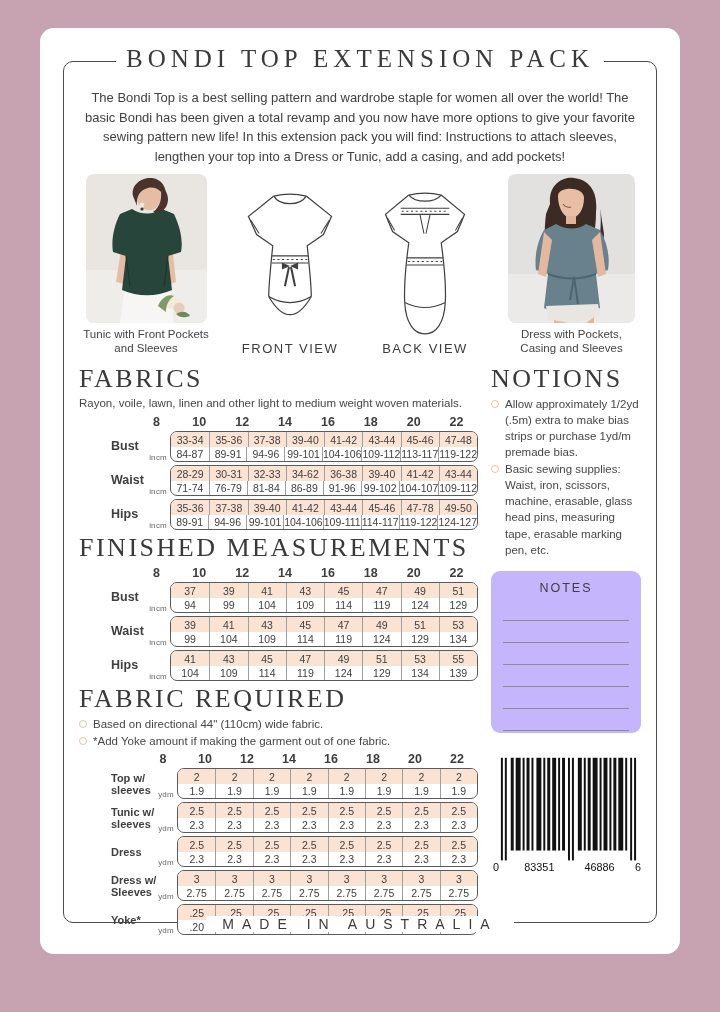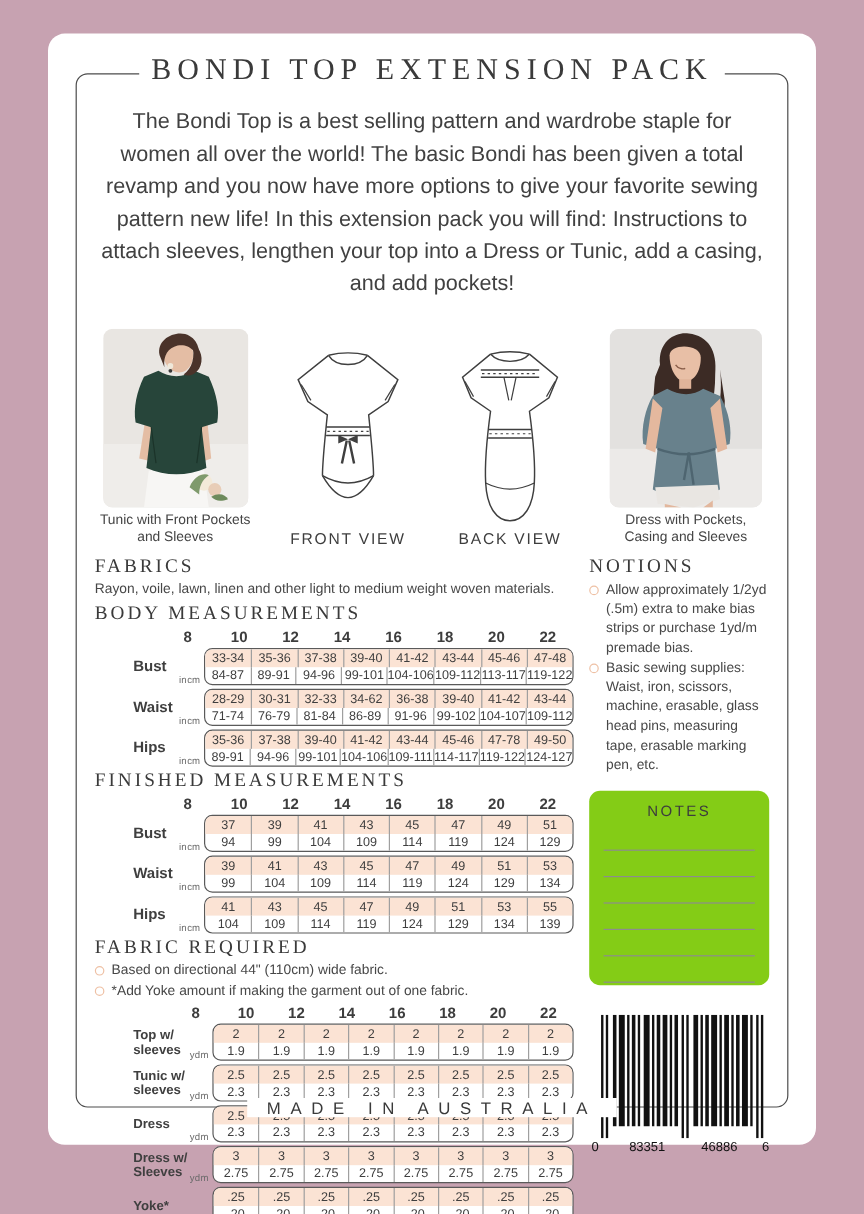--- a/index.html
+++ b/index.html
@@ -23,36 +23,36 @@
     font-family:"Liberation Serif",serif;font-size:25px;letter-spacing:5px;
     color:#3a3a3a;white-space:nowrap;
   }
   .madein-wrap{position:absolute;bottom:-11px;left:0;width:100%;text-align:center;}
   .madein-wrap span{
     background:#ffffff;padding:0 16px;font-size:14px;letter-spacing:8px;color:#3a3a3a;
     white-space:nowrap;
   }
   .inner{padding:22px 15px 0 15px;}
   .intro{
-    font-size:18px;line-height:1.5;text-align:center;margin:4px 2px 24px 2px;color:#414141;
+    font-size:13px;line-height:1.5;text-align:center;margin:4px 2px 8px 2px;color:#414141;
   }
   
   .views{display:flex;justify-content:space-between;margin:2px 2px 8px 2px;}
   .view-cell{display:flex;flex-direction:column;align-items:center;}
   .photo{border-radius:8px;overflow:hidden;display:block;}
   .caption{font-size:11.5px;line-height:1.25;text-align:center;margin-top:4px;color:#444;}
   .view-label{font-size:13px;letter-spacing:1.5px;text-align:center;margin-top:2px;color:#3d3d3d;}
   .drawing-cell{justify-content:flex-end;}
   
   .cols{display:flex;gap:13px;margin-top:2px;}
   .main-col{flex:1;min-width:0;}
   .side-col{width:150px;flex:none;}
   h2.sect{
     font-family:"Liberation Serif",serif;font-weight:normal;
-    font-size:16px;letter-spacing:2.5px;color:#3a3a3a;margin:0 0 2px 0;
+    font-size:26px;letter-spacing:2.5px;color:#3a3a3a;margin:0 0 2px 0;
   }
   .sect-gap{margin-top:10px;}
   .plain-text{font-size:11.5px;line-height:1.35;color:#474747;margin:0 0 4px 0;}
   .bullet{display:flex;gap:6px;font-size:11.5px;line-height:1.4;color:#474747;margin:1px 0;}
   .ring{flex:none;width:6px;height:6px;border:1.5px solid #eec0a4;border-radius:50%;margin-top:4px;}
   
   .sizes-row{display:flex;margin:3px 0 2px 0;}
   .sizes-grid{flex:1;display:grid;grid-template-columns:repeat(8,1fr);}
   .sizes-grid span{text-align:center;font-size:12.5px;font-weight:bold;color:#3d3d3d;}
   .mgroup{display:flex;align-items:stretch;margin-bottom:3px;margin-left:32px;}
@@ -64,21 +64,21 @@
   .mrow span{text-align:center;font-size:10.5px;padding:1.5px 0 1px 0;border-left:1px solid #9f9f9f;color:#3f3f3f;white-space:nowrap;}
   .mrow span:first-child{border-left:none;}
   .t-body .mlabel{width:38px;}
   .t-body .munits{width:18px;}
   .t-body .label-spacer{width:56px;}
   .t-fabric .mlabel{width:47px;font-size:11px;}
   .t-fabric .munits{width:16px;}
   .t-fabric .label-spacer{width:63px;}
   
   .notes-box{
-    background:#84cc16;border-radius:9px;margin-top:13px;padding:10px 12px 14px 12px;height:138px;
+    background:#c4b5fd;border-radius:9px;margin-top:13px;padding:10px 12px 14px 12px;height:138px;
   }
   .notes-title{text-align:center;font-size:12.5px;letter-spacing:2px;color:#3d3d3d;margin-bottom:4px;}
   .note-line{border-bottom:1px solid #8d8d8d;height:21px;}
   
   .barcode{margin-top:24px;padding-left:2px;}
 </style>
 </head>
 <body>
 
 <div class="page">
@@ -198,21 +198,20 @@
           <div class="caption" style="max-width:135px;">Dress with Pockets, Casing and Sleeves</div>
         </div>
       </div>
 
       <div class="cols">
         <div class="main-col">
 
           <h2 class="sect">FABRICS</h2>
           <p class="plain-text">Rayon, voile, lawn, linen and other light to medium weight woven materials.</p>
 
-          <h2 class="sect sect-gap">BODY MEASUREMENTS</h2>
           <div class="t-body">
               <div class="sizes-row">
                 <div class="label-spacer"></div>
                 <div class="sizes-grid">
                   <span>8</span>
                   <span>10</span>
                   <span>12</span>
                   <span>14</span>
                   <span>16</span>
                   <span>18</span>

